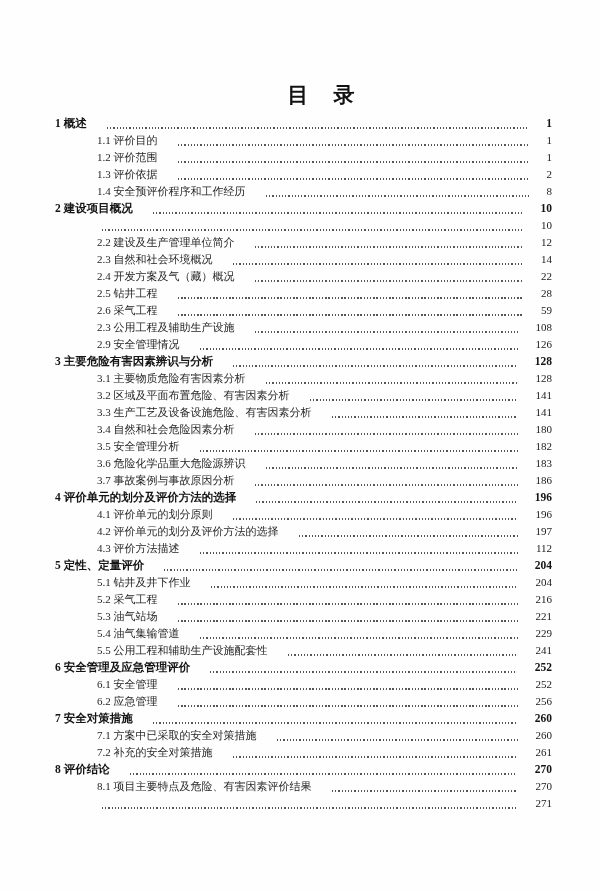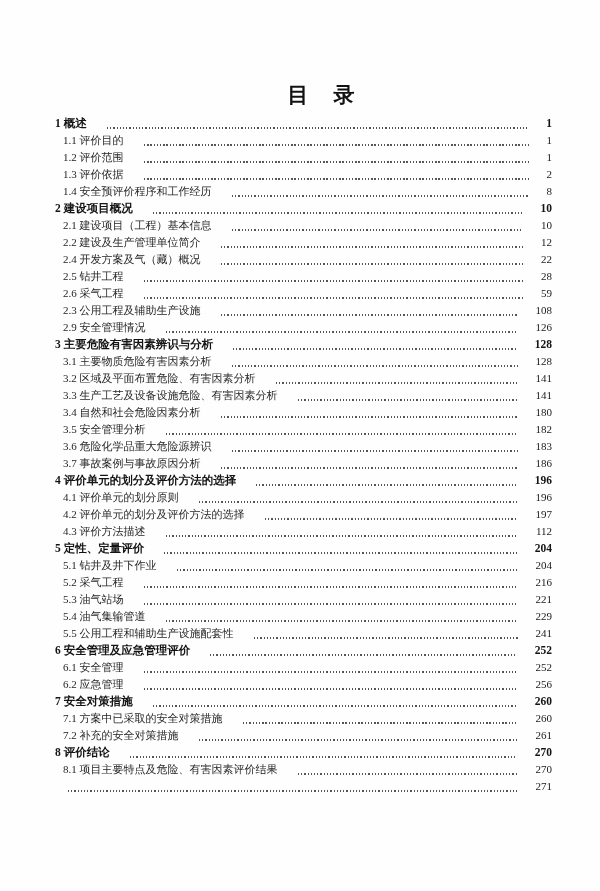--- a/index.html
+++ b/index.html
@@ -30,21 +30,21 @@
   }
   .row{
     display:flex;
     height:17px;
     line-height:17px;
     font-size:11px;
     white-space:nowrap;
     gap:15px;
   }
   .row.lvl1{font-weight:bold;color:#141414;font-size:11.5px;}
-  .row.lvl2{margin-left:8px;color:#1f1f1f;}
+  .row.lvl2{margin-left:42px;color:#1f1f1f;}
   .lbl{flex:0 0 auto;}
   .leader{
     flex:1 1 auto;
     align-self:flex-end;
     height:1.4px;
     margin:0 3px 3.5px 5px;
     background:repeating-linear-gradient(90deg,#555 0 1.3px,transparent 1.3px 3.2px);
   }
   .pg{flex:0 0 auto;font-weight:normal;color:#1a1a1a;}
   .row.lvl1 .pg{font-weight:bold;color:#141414;}
@@ -81,28 +81,32 @@
         <span class="lbl">1.4 安全预评价程序和工作经历</span>
         <span class="leader"></span>
         <span class="pg">8</span>
       </div>
       <div class="row lvl1">
         <span class="lbl">2 建设项目概况</span>
         <span class="leader"></span>
         <span class="pg">10</span>
       </div>
       <div class="row lvl2">
-        <span class="lbl">2.1 建设项目（工程）基本信息</span>
         <span class="leader"></span>
         <span class="pg">10</span>
       </div>
       <div class="row lvl2">
         <span class="lbl">2.2 建设及生产管理单位简介</span>
         <span class="leader"></span>
         <span class="pg">12</span>
+      </div>
+      <div class="row lvl2">
+        <span class="lbl">2.3 自然和社会环境概况</span>
+        <span class="leader"></span>
+        <span class="pg">14</span>
       </div>
       <div class="row lvl2">
         <span class="lbl">2.4 开发方案及气（藏）概况</span>
         <span class="leader"></span>
         <span class="pg">22</span>
       </div>
       <div class="row lvl2">
         <span class="lbl">2.5 钻井工程</span>
         <span class="leader"></span>
         <span class="pg">28</span>

